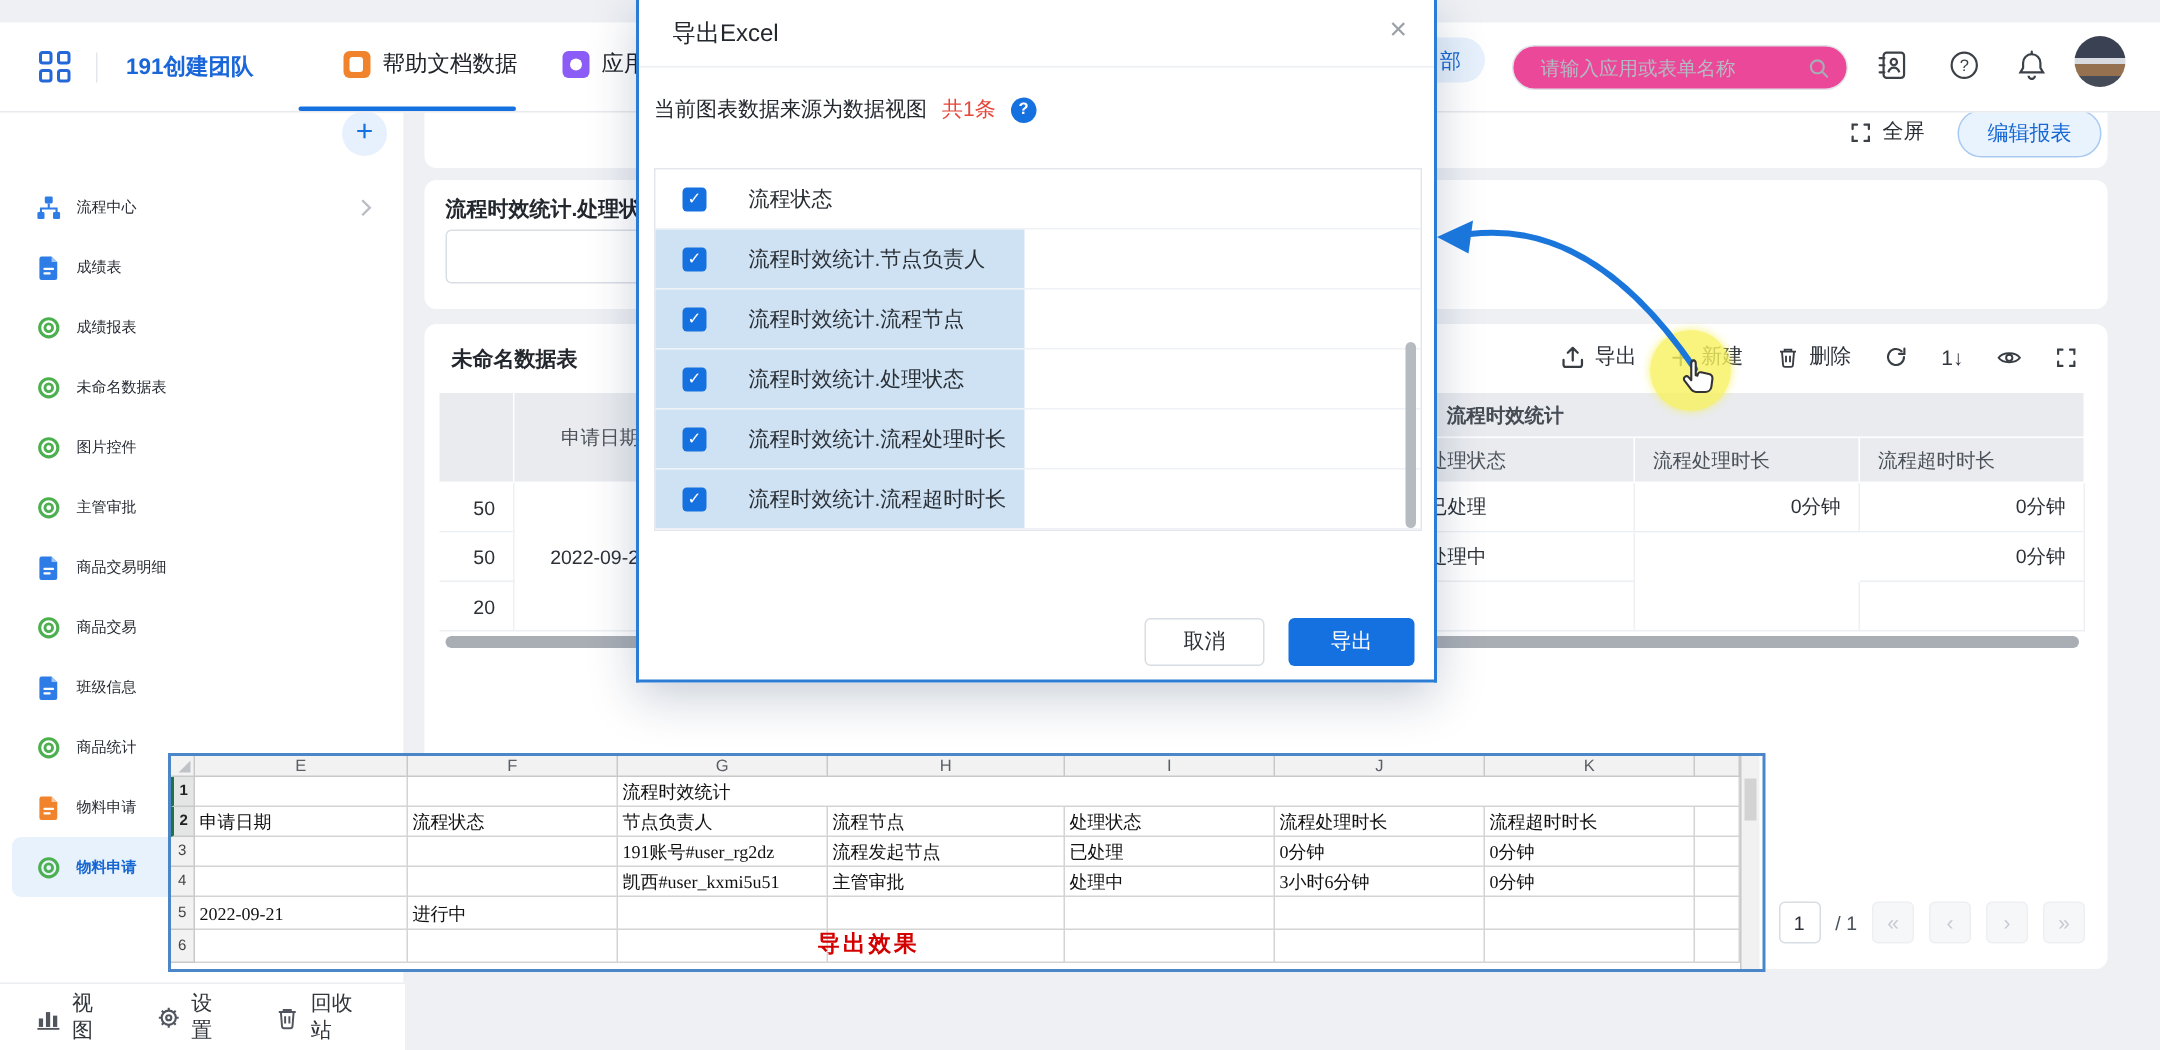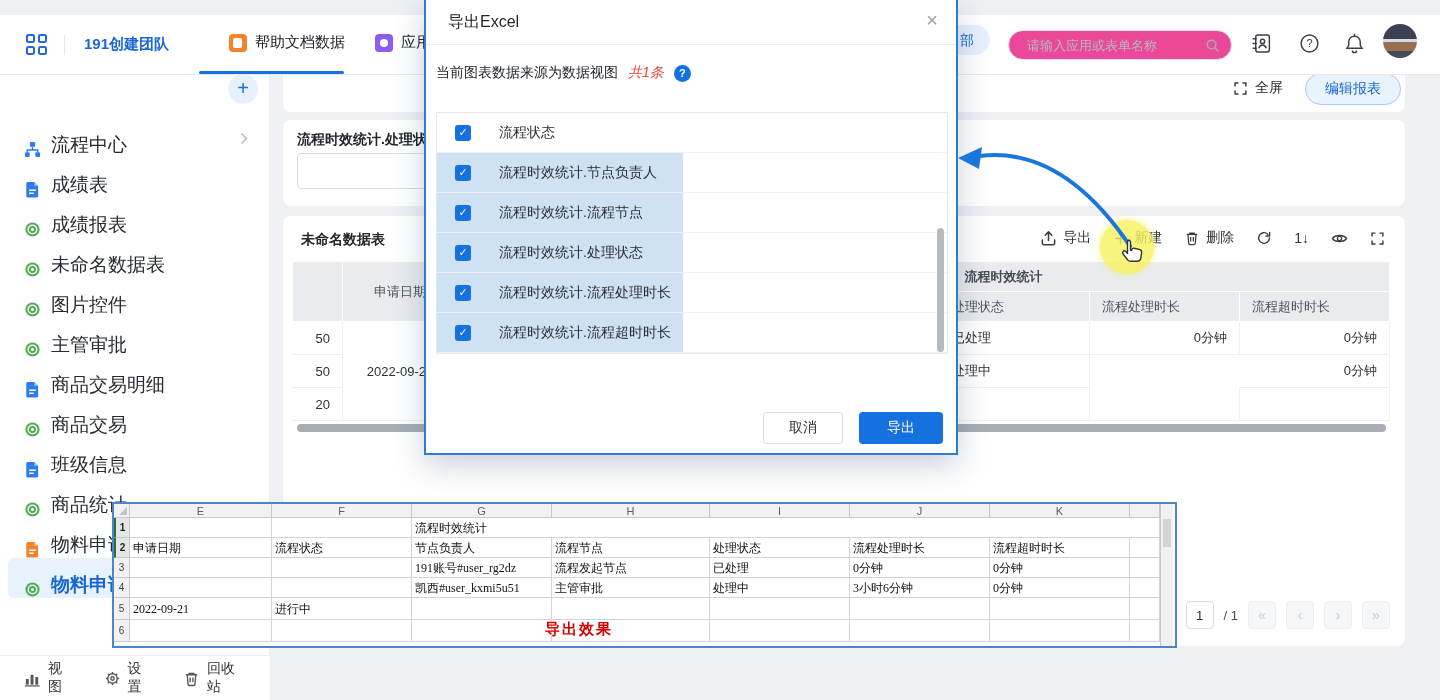--- a/index.html
+++ b/index.html
@@ -40,22 +40,22 @@
              border-right:1px solid #eceef1; z-index:4; }
   .side-search { position:absolute; left:22px; top:14px; width:200px; height:30px;
                  border:1px solid #dfe3e8; border-radius:15px; background:#fff; }
   .side-search input { position:absolute; left:14px; top:0; width:156px; height:28px; border:none; outline:none;
                        font-size:12.5px; color:#333; background:transparent; font-family:"Liberation Sans",sans-serif;}
   .side-search input::placeholder { color:#b4bac3; }
   .side-search .sicon { position:absolute; right:10px; top:7px; }
   .add-btn { position:absolute; left:228px; top:14px; width:30px; height:30px; border-radius:50%;
              background:#e7f1fd; color:#1570e0; font-size:20px; line-height:28px; text-align:center; }
   .side-list { position:absolute; left:8px; top:58px; width:254px; }
-  .side-item { position:relative; height:40px; display:flex; align-items:flex-end; padding-left:16px;
-               font-size:19px; color:#262b33; border-radius:6px; }
+  .side-item { position:relative; height:40px; display:flex; align-items:center; padding-left:16px;
+               font-size:10px; color:#262b33; border-radius:6px; }
   .side-item .icn { width:17px; height:17px; margin-right:10px; flex:none; display:flex; }
   .side-item.selected { background:#e7f2fd; color:#1666d2; font-weight:bold; }
   .side-item .chev { position:absolute; right:14px; top:14px; }
   .side-footer { position:absolute; left:0; bottom:0; width:270px; height:45px; border-top:1px solid #eceef1;
                  background:#fff; display:flex; align-items:center; padding:0 24px; gap:30px; }
   .foot-item { display:flex; align-items:center; gap:7px; font-size:14px; color:#30353b; }
   
   .hdr-card { position:absolute; left:283px; top:66px; width:1122px; height:46px; background:#fff; border-radius:8px; }
   .hdr-title { position:absolute; left:330px; top:14px; font-size:15px; font-weight:600; color:#23272e; }
   .collapse-ic { position:absolute; left:300px; top:13px; }
@@ -93,21 +93,21 @@
   .pgbtn { width:28px; height:28px; border:1px solid #edeff2; background:#f6f7f9; border-radius:4px;
            color:#c6cbd2; display:flex; align-items:center; justify-content:center; font-size:14px; }
   
   .modal { position:absolute; left:424px; top:0; width:534px; height:455px; background:#fff;
            border:2px solid #2a7cd5; border-top:none; z-index:100; box-shadow:0 10px 30px rgba(15,40,80,.22); }
   .mhead { position:absolute; left:0; top:0; right:0; height:45px; border-bottom:1px solid #eceff2; }
   .mtitle { position:absolute; left:22px; top:12px; font-size:16px; color:#23272e; }
   .mclose { position:absolute; right:18px; top:10px; font-size:20px; color:#9aa0a8; line-height:20px; }
   .minfo { position:absolute; left:10px; top:64px; display:flex; align-items:center; gap:10px;
            font-size:14px; color:#23272e; }
-  .mcount { color:#e5453a;font-style:italic; }
+  .mcount { color:#e5453a; }
   .qmark { width:17px; height:17px; border-radius:50%; background:#1570e0; color:#fff; font-size:11px;
            font-weight:bold; display:flex; align-items:center; justify-content:center; }
   #fieldlist { position:absolute; left:10px; top:112px; width:512px; height:242px; border:1px solid #e3e7ec; }
   .frow { position:relative; height:40px; border-bottom:1px solid #eef1f5; display:flex; align-items:center; }
   .frow:last-child { border-bottom:none; }
   .frow .hl { position:absolute; left:0; top:0; bottom:0; width:246px; background:#cfe2f3; }
   .cbx { width:16px; height:16px; border-radius:3px; background:#1570e0; color:#fff; font-size:11px;
          display:flex; align-items:center; justify-content:center; margin-left:18px; z-index:1; flex:none; }
   .flabel { margin-left:28px; font-size:14px; color:#2a2f36; z-index:1; }
   .vthumb { position:absolute; right:3px; top:115px; width:7px; height:124px; background:#b6bbc2; border-radius:4px; }

